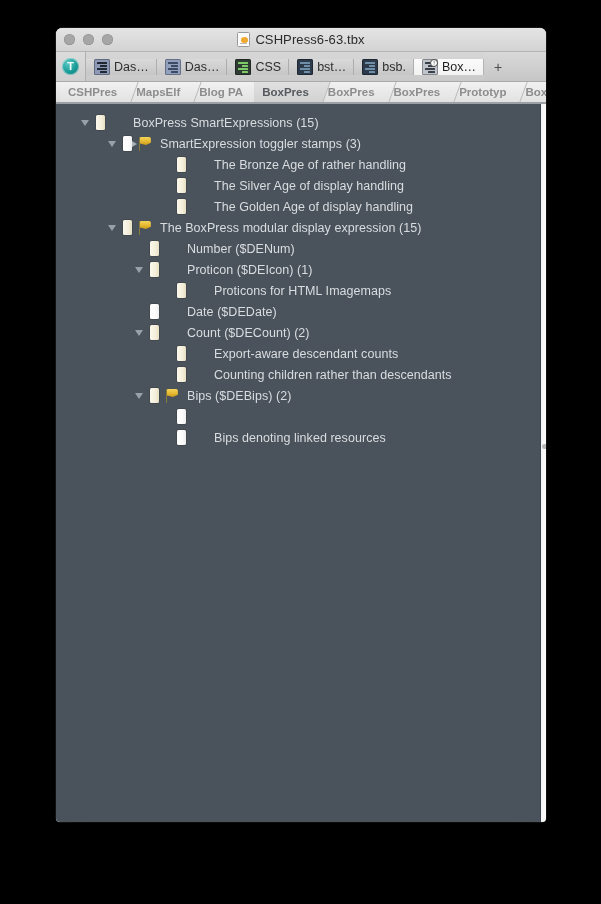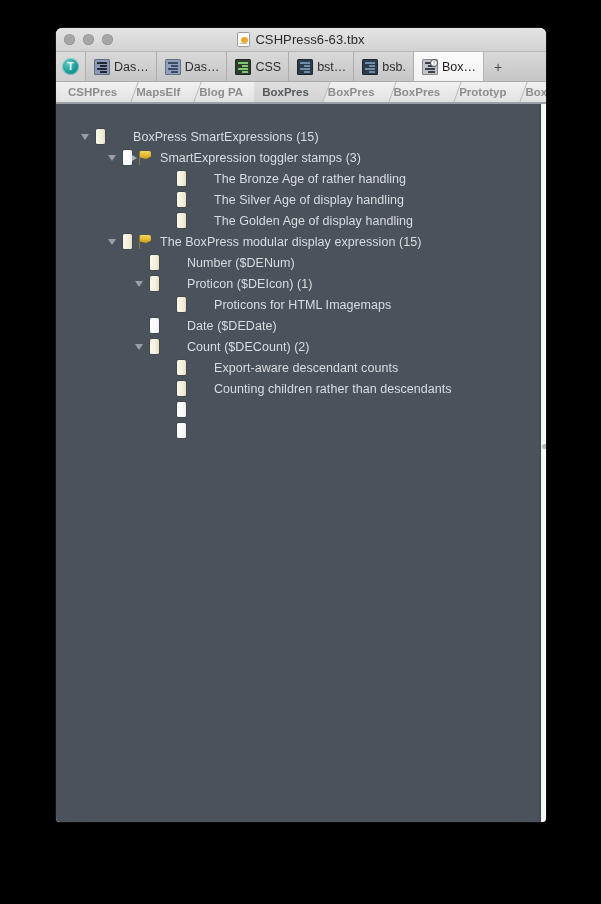--- a/index.html
+++ b/index.html
@@ -180,21 +180,21 @@
 
   
   #outline-wrap {
     flex: 1 1 auto;
     display: flex;
     background: #4a525b;
     overflow: hidden;
   }
   #outline {
     flex: 1 1 auto;
-    padding-top: 22px;
+    padding-top: 8px;
     overflow: hidden;
     position: relative;
   }
   .row {
     height: 21px;
     display: flex;
     align-items: center;
     position: relative;
   }
   .tri {
@@ -298,21 +298,21 @@
     <div id="title-wrap">
       <span id="doc-icon"></span>
       <span id="title-text">CSHPress6-63.tbx</span>
     </div>
   </div>
 
   <div id="tabbar">
     <div id="home-tab">
       <span class="t-logo">T</span>
     </div>
-    <div id="tabs-host" style="display:flex;">
+    <div id="tabs-host" style="display:flex;align-items:center;">
         <div class="tab">
           <span class="tab-ico" style="background: rgb(140, 152, 181);">
             <span class="lines">
               <i style="background: rgb(31, 39, 51); width: 100%; margin-left: 0px;"></i>
               <i style="background: rgb(31, 39, 51); width: 66%; margin-left: 34%;"></i>
               <i style="background: rgb(31, 39, 51); width: 100%; margin-left: 0px;"></i>
               <i style="background: rgb(31, 39, 51); width: 66%; margin-left: 34%;"></i>
             </span>
           </span>
           <span class="tab-label">Das…</span>
@@ -536,36 +536,49 @@
           <span class="gap" style="width: 103px;"></span>
           <span class="tri"></span>
           <span class="ico">
             <span class="note plain"></span>
           </span>
           <span class="ico"></span>
           <span class="gap" style="width: 6px;"></span>
           <span class="label">Counting children rather than descendants</span>
         </div>
         <div class="row">
+          <span class="gap" style="width: 76px;"></span>
+          <span class="tri open"></span>
+          <span class="ico">
+            <span class="note plain"></span>
+          </span>
+          <span class="ico">
+            <span class="flag"></span>
+          </span>
+          <span class="gap" style="width: 6px;"></span>
+          <span class="label">Bips ($DEBips) (2)</span>
+        </div>
+        <div class="row">
           <span class="gap" style="width: 103px;"></span>
           <span class="tri"></span>
           <span class="ico">
             <span class="note white"></span>
           </span>
           <span class="ico"></span>
           <span class="gap" style="width: 6px;"></span>
         </div>
         <div class="row">
           <span class="gap" style="width: 103px;"></span>
           <span class="tri"></span>
           <span class="ico">
             <span class="note white"></span>
           </span>
           <span class="ico"></span>
           <span class="gap" style="width: 6px;"></span>
+          <span class="label">Bips denoting linked resources</span>
         </div>
       </div>
     <div id="scrollstrip">
       <div id="scrollthumb"></div>
     </div>
   </div>
 
 </div>
 
 </body></html>

